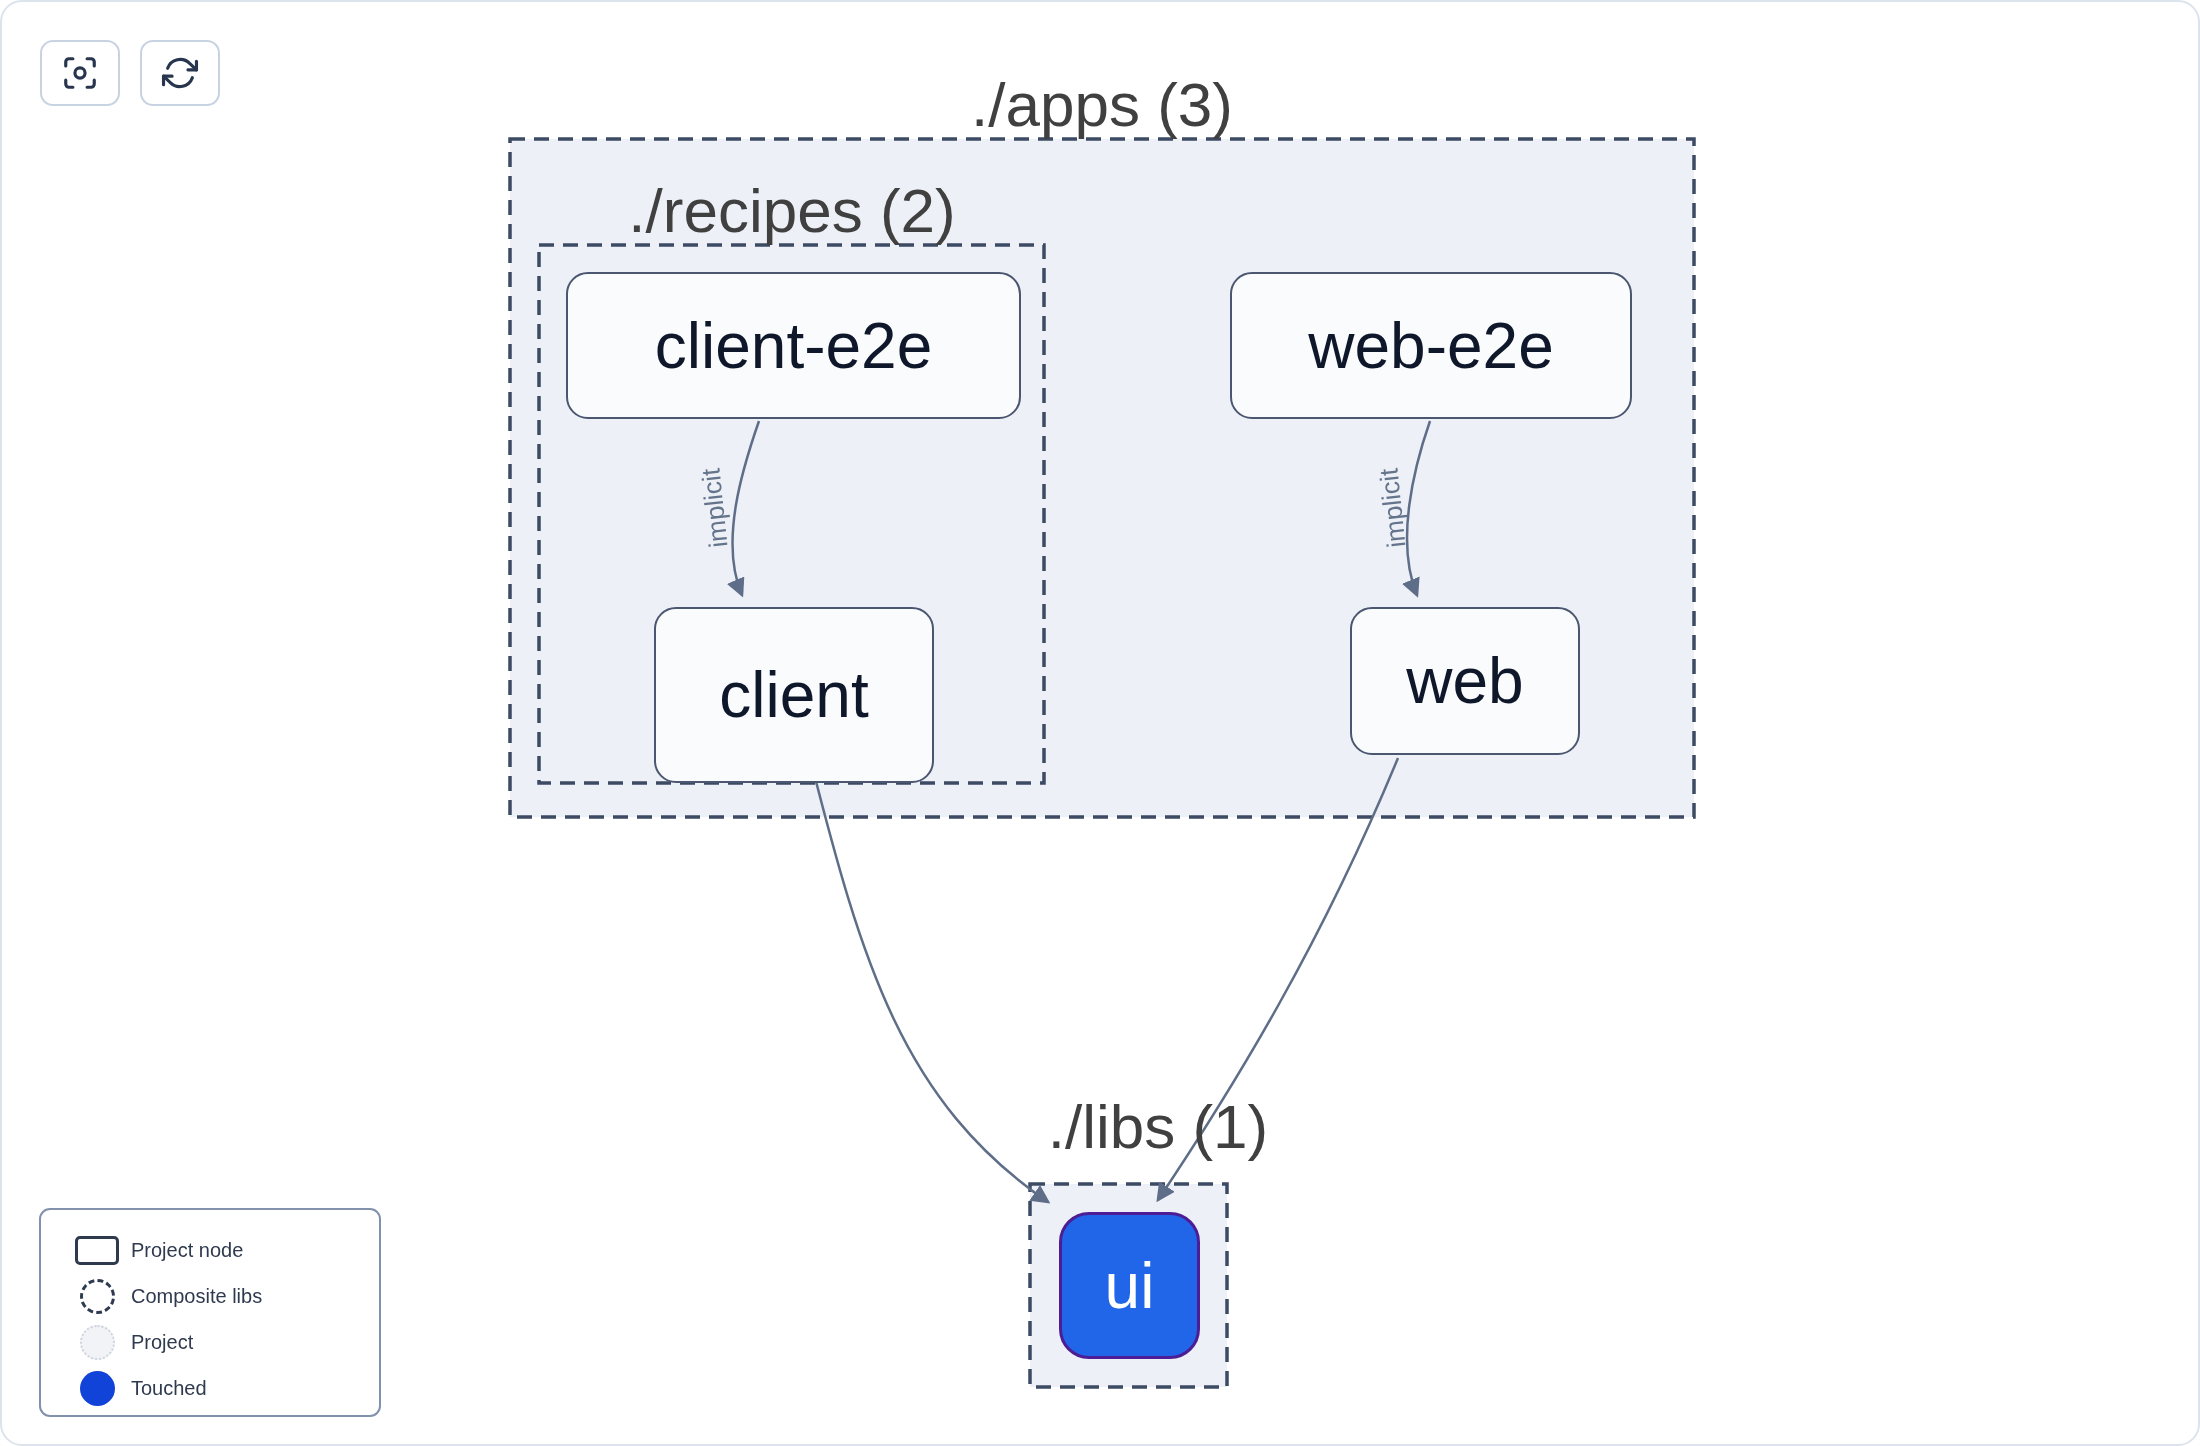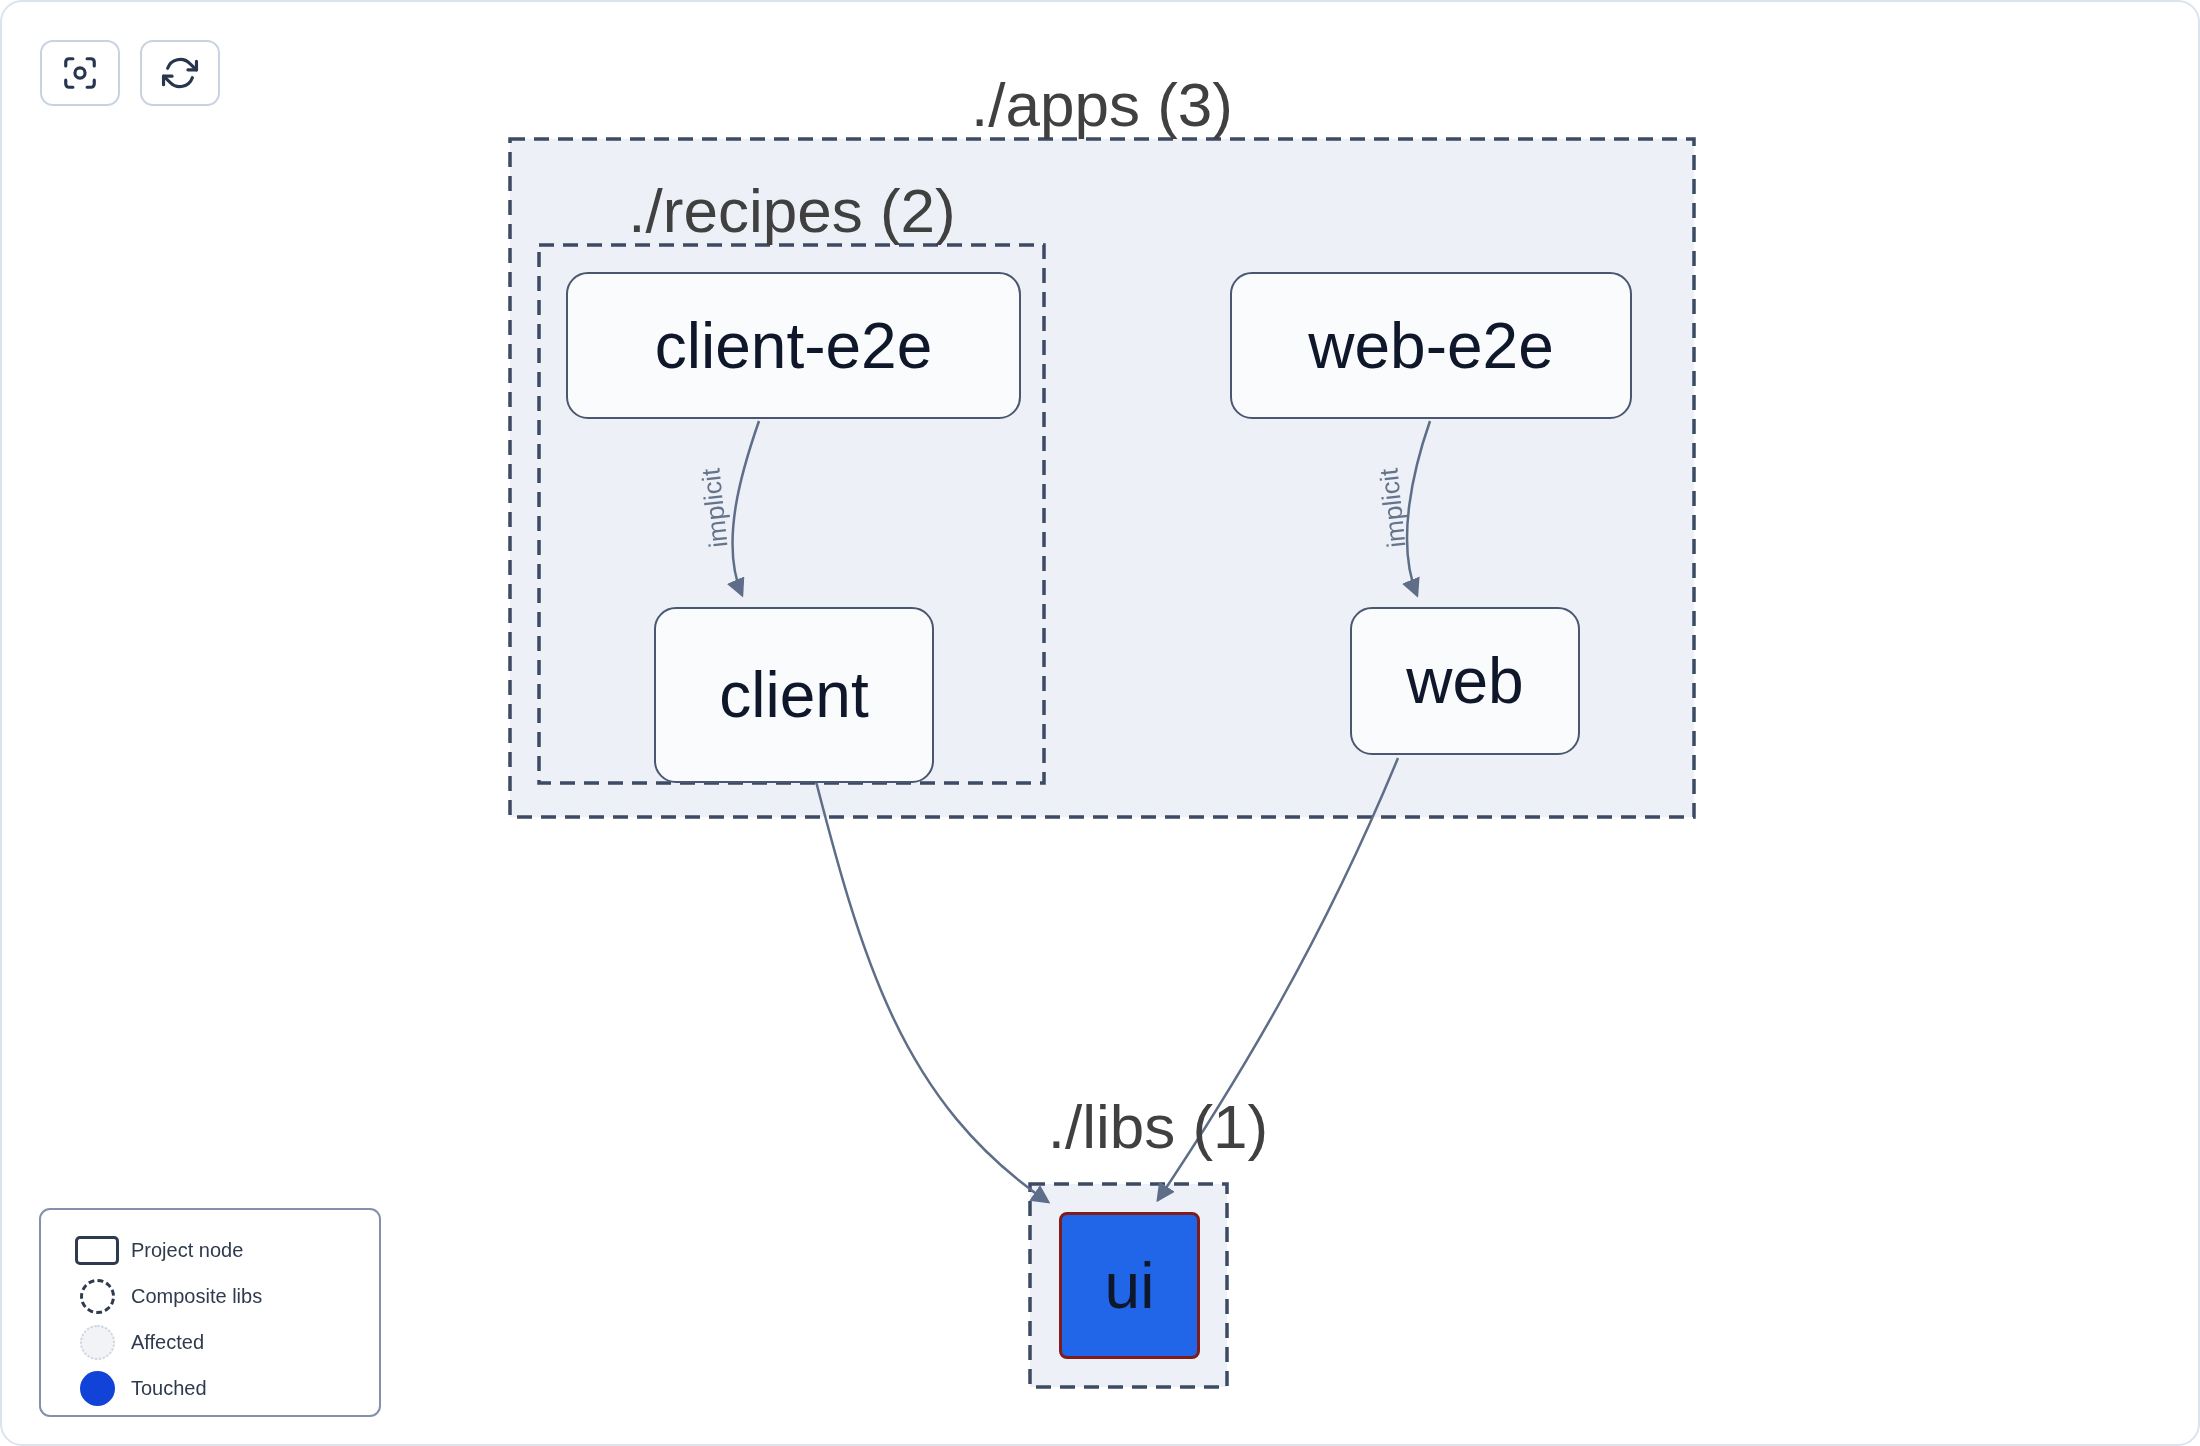--- a/index.html
+++ b/index.html
@@ -35,21 +35,21 @@
   
   .node{
     position:absolute;z-index:3;background:#fafbfd;
     border:2px solid #4b5670;border-radius:22px;
     display:flex;align-items:center;justify-content:center;
     color:#0f172a;font-size:64px;cursor:pointer;box-sizing:border-box;
     white-space:nowrap;
   }
   .node.touched{
     background:var(--touched-node,#2166e8);
-    border:3px solid #7f1d1d;border-radius:8px;color:#0f172a;
+    border:3px solid #4c1d95;border-radius:30px;color:#ffffff;
   }
   
   .edge-label{
     position:absolute;z-index:4;color:#64748b;font-size:26px;white-space:nowrap;
     transform:translate(-50%,-50%) rotate(-96deg);
   }
   
   .legend{
     position:absolute;left:37px;top:1206px;width:342px;height:209px;z-index:6;
     background:#ffffff;border:2px solid #8292ac;border-radius:11px;
@@ -136,21 +136,21 @@
     <div class="legend-row">
       <span class="legend-swatch-cell">
         <span class="sw-composite"></span>
       </span>
       <span class="legend-label">Composite libs</span>
     </div>
     <div class="legend-row">
       <span class="legend-swatch-cell">
         <span class="sw-affected"></span>
       </span>
-      <span class="legend-label">Affected</span>
+      <span class="legend-label">Project</span>
     </div>
     <div class="legend-row">
       <span class="legend-swatch-cell">
         <span class="sw-touched"></span>
       </span>
       <span class="legend-label">Touched</span>
     </div>
   </div>
 
 </div>

